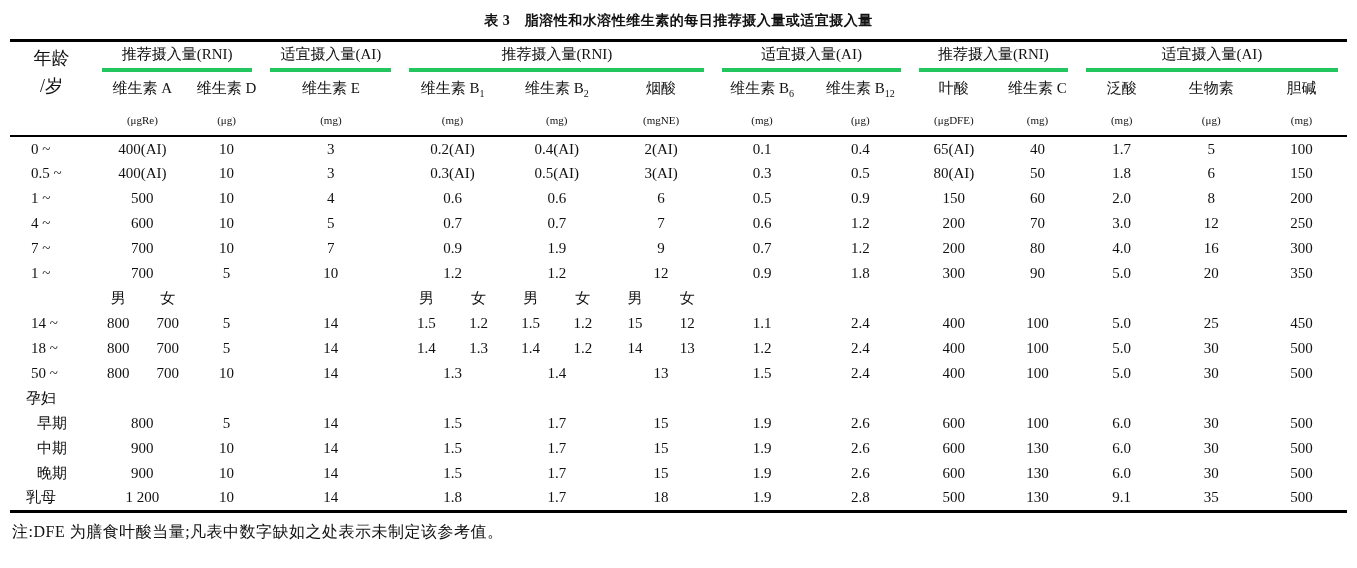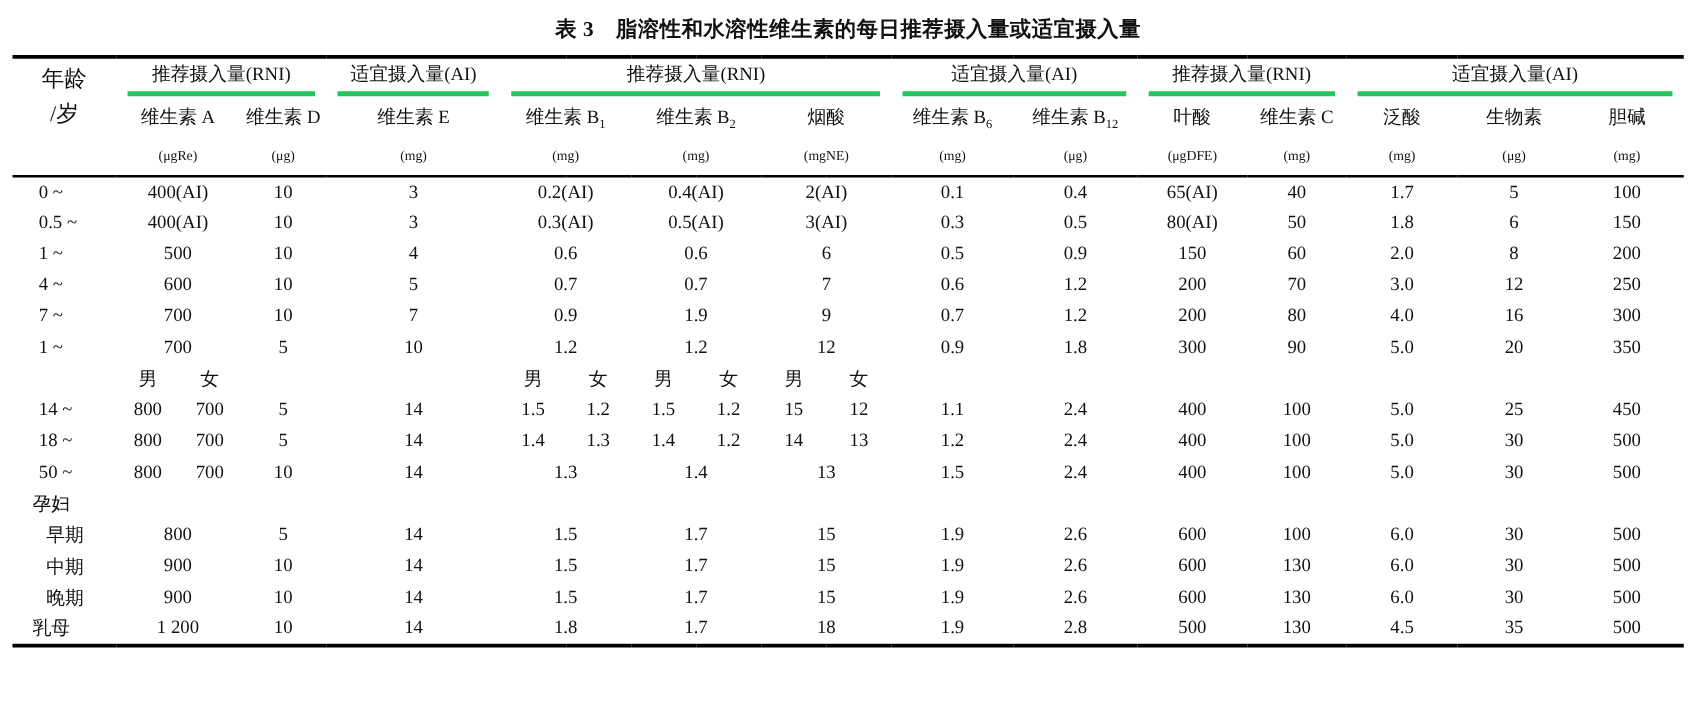--- a/index.html
+++ b/index.html
@@ -9,21 +9,21 @@
     background: #ffffff;
     color: #111111;
     font-family: "Liberation Serif", "DejaVu Serif", serif;
     overflow: hidden;
   }
   .page { padding: 4px 10px 0 10px; }
 
   .title {
     text-align: center;
     font-weight: bold;
-    font-size: 17px;
+    font-size: 14px;
     letter-spacing: 0.5px;
     padding: 8px 0 9px 0;
   }
 
   table.vit {
     width: 100%;
     border-collapse: collapse;
     table-layout: fixed;
     border-top: 3px solid #000;
     border-bottom: 3px solid #000;
@@ -369,21 +369,22 @@
           <td colspan="2">1 200</td>
           <td>10</td>
           <td>14</td>
           <td colspan="2">1.8</td>
           <td colspan="2">1.7</td>
           <td colspan="2">18</td>
           <td>1.9</td>
           <td>2.8</td>
           <td>500</td>
           <td>130</td>
-          <td>4.5</td>
+          <td>9.1</td>
           <td>35</td>
           <td>500</td>
         </tr>
       </tbody>
   </table>
 
+  <div class="note">注:DFE 为膳食叶酸当量;凡表中数字缺如之处表示未制定该参考值。</div>
 
 </div>
 
 </body></html>

